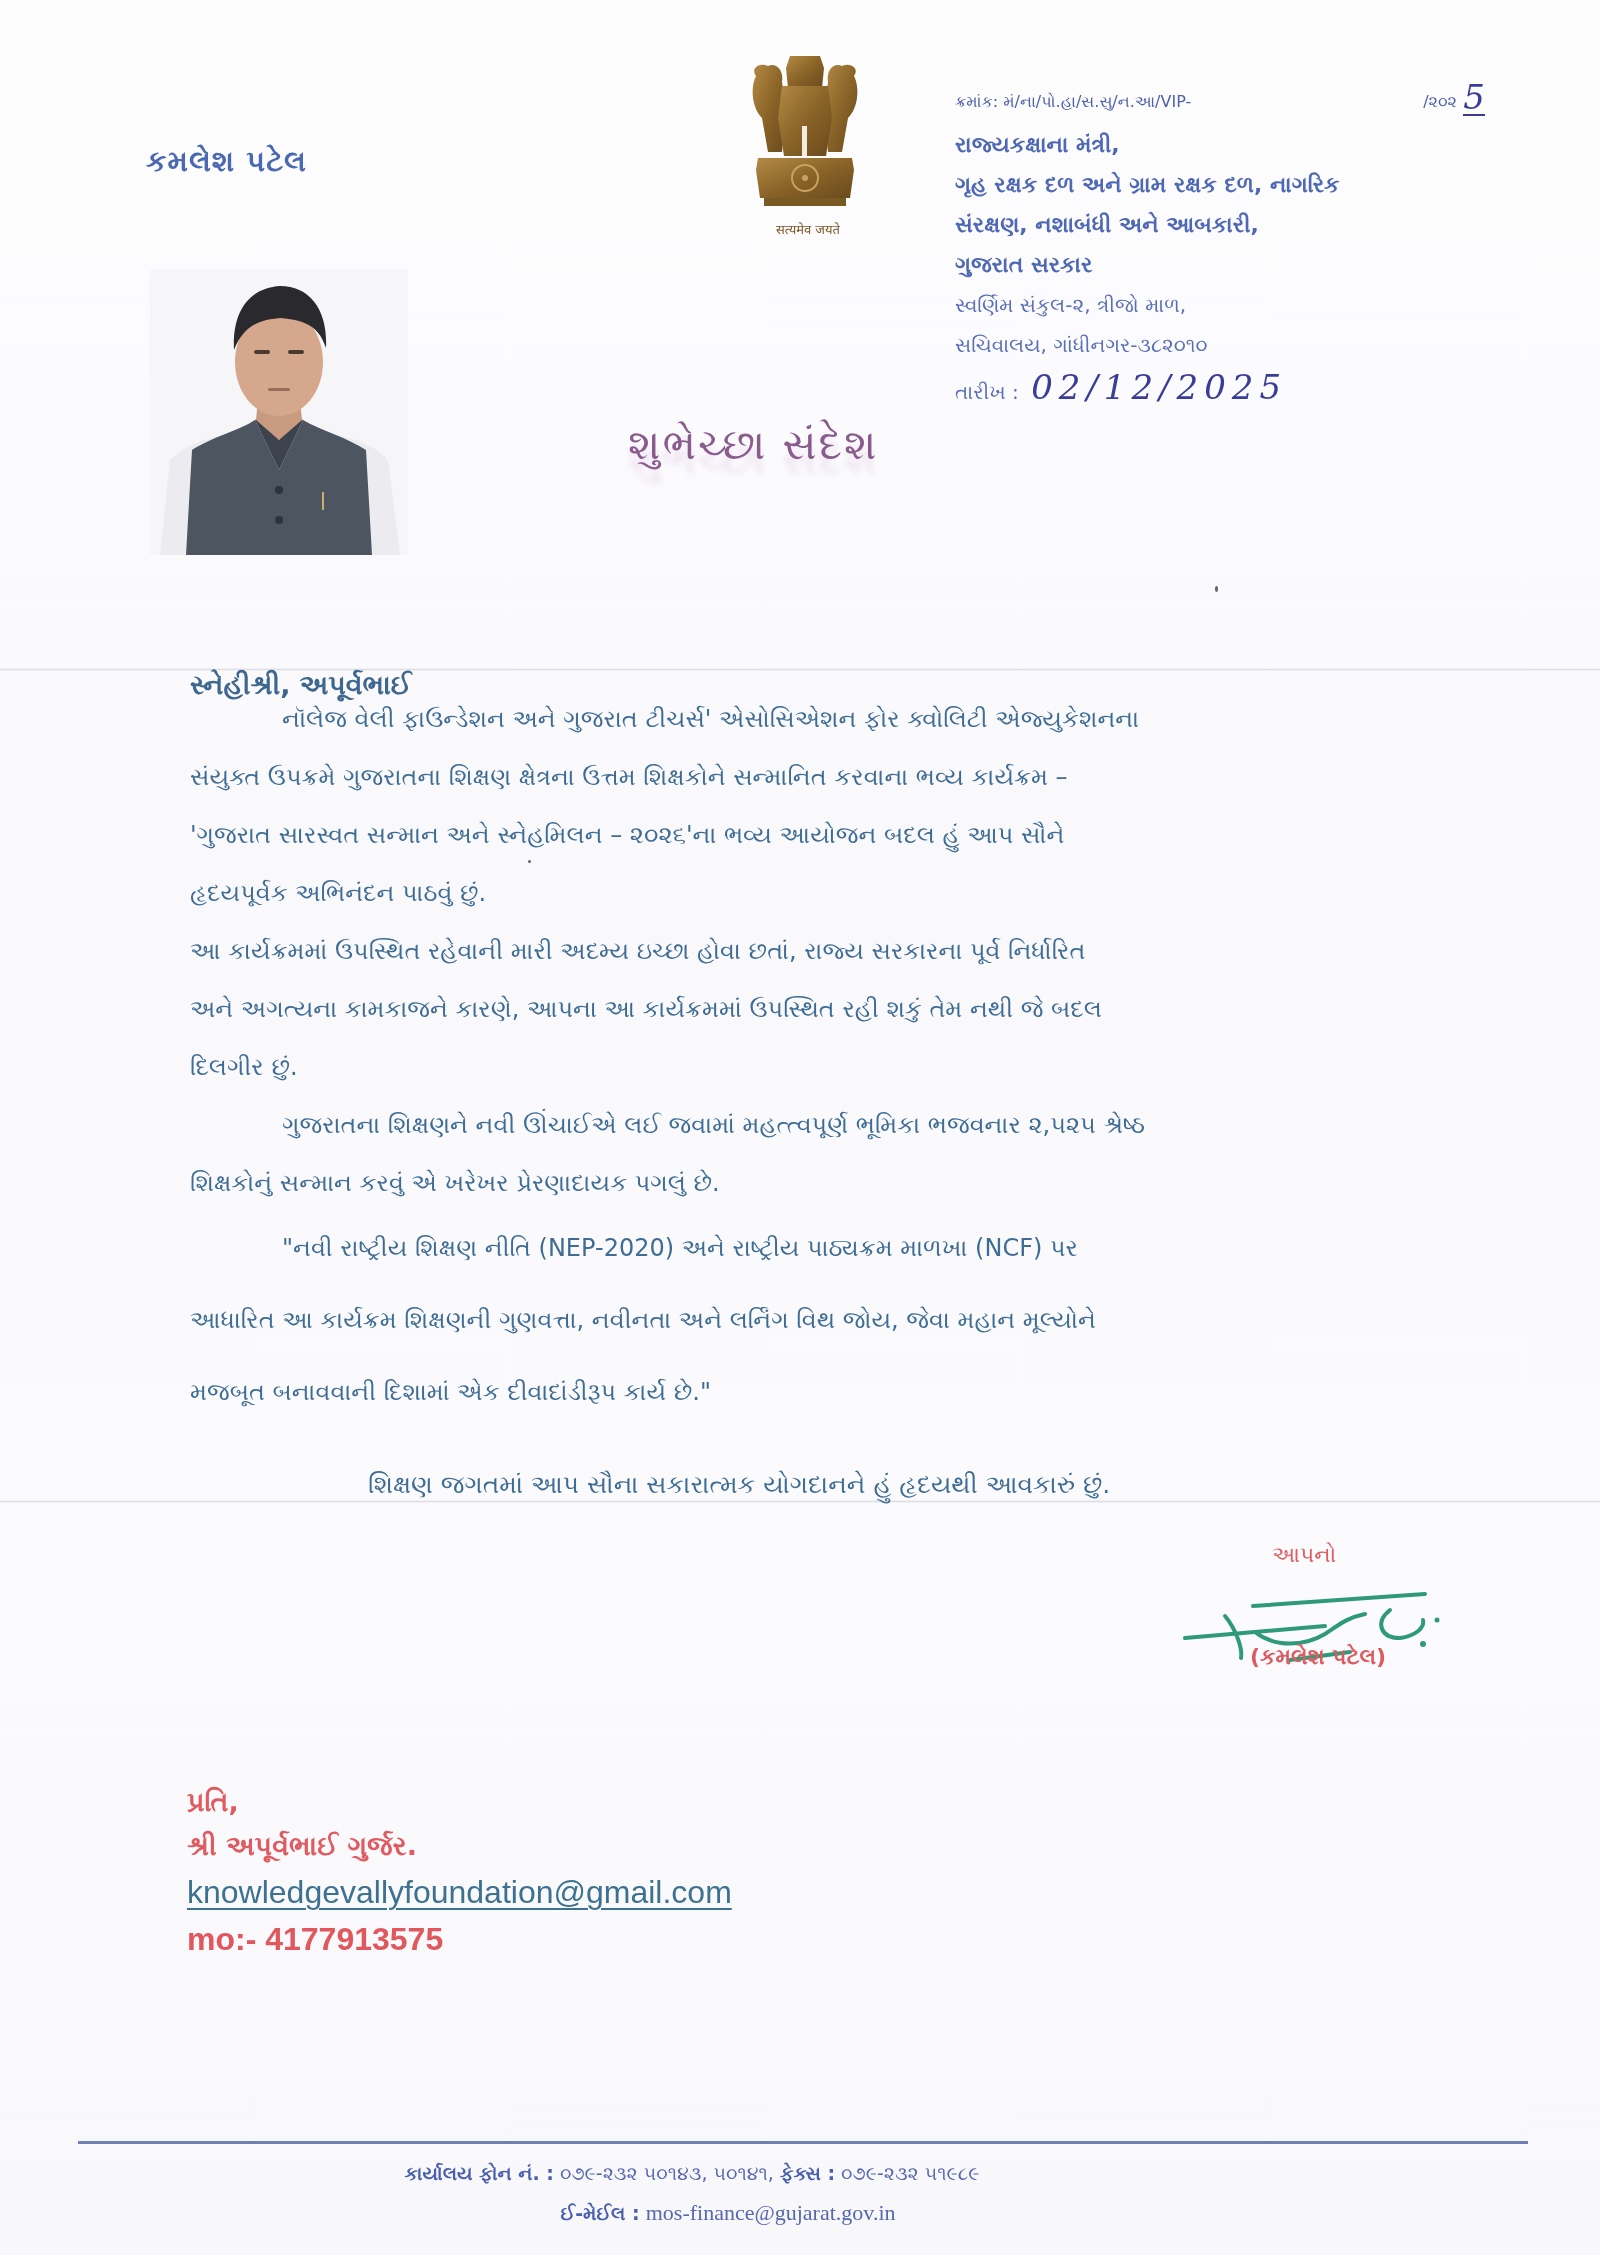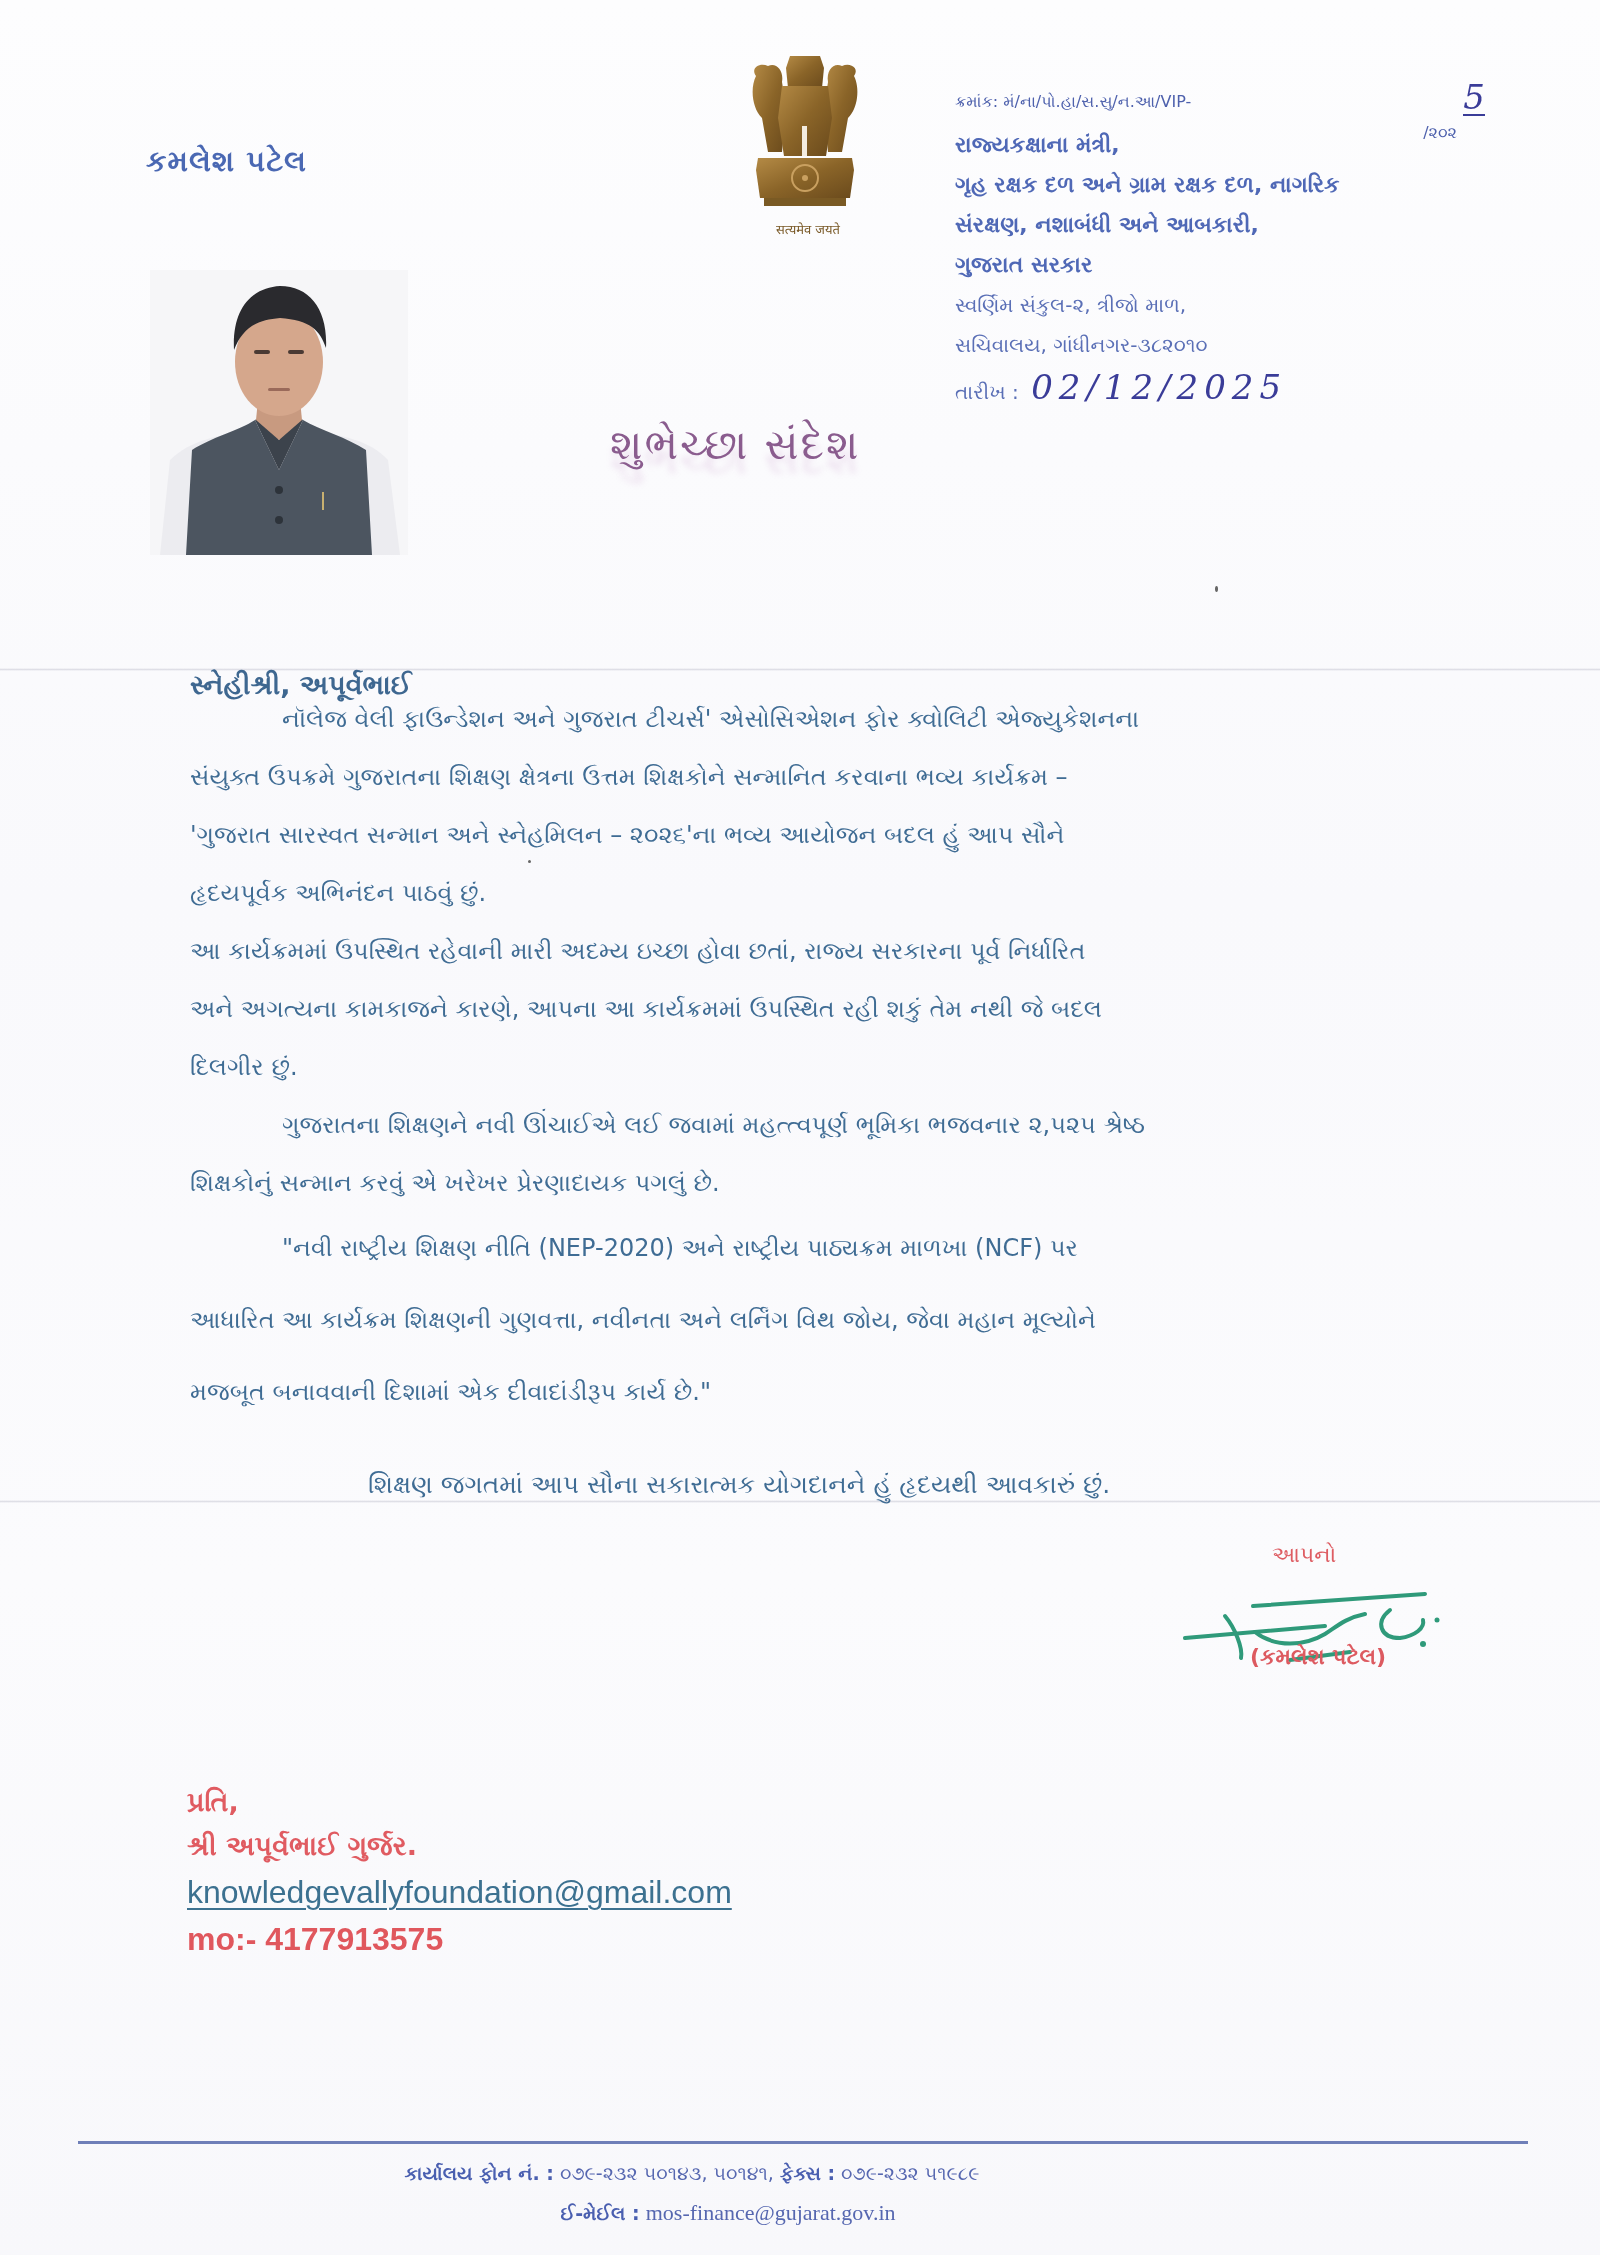--- a/index.html
+++ b/index.html
@@ -27,30 +27,30 @@
       position: absolute; left: 742px; top: 48px; width: 126px; height: 190px;
     }
     .emblem-motto {
       position: absolute; left: 758px; top: 220px; width: 100px; text-align: center;
       font-size: 13px; color: #7a5a28; font-family: "DejaVu Serif", serif;
     }
     .photo {
       position: absolute; left: 150px; top: 270px; width: 258px; height: 285px;
     }
     .greeting-title {
-      position: absolute; left: 610px; top: 420px;
+      position: absolute; left: 628px; top: 420px;
       font-size: 42px; color: #8a5c8e; letter-spacing: 2px;
       text-shadow: 0 14px 6px rgba(180,120,180,0.22);
     }
 
     .ref-line {
       position: absolute; left: 955px; top: 92px; width: 570px;
       font-size: 16px; color: #4e61ad;
     }
-    .ref-line .ref-year { position: absolute; right: 68px; top: 0; margin-top: 31px; }
+    .ref-line .ref-year { position: absolute; right: 68px; top: 0; }
     .ref-line .ref-hand {
       position: absolute; right: 40px; top: -12px; font-size: 34px;
       font-family: "DejaVu Serif", serif; color: #3a3c98; font-style: italic;
       border-bottom: 2px solid #3a3c98; line-height: 34px;
     }
     .office-block {
       position: absolute; left: 955px; top: 125px; width: 600px;
     }
     .office-line {
       font-size: 22px; font-weight: bold; color: #4f68b6; line-height: 40px; white-space: nowrap;

